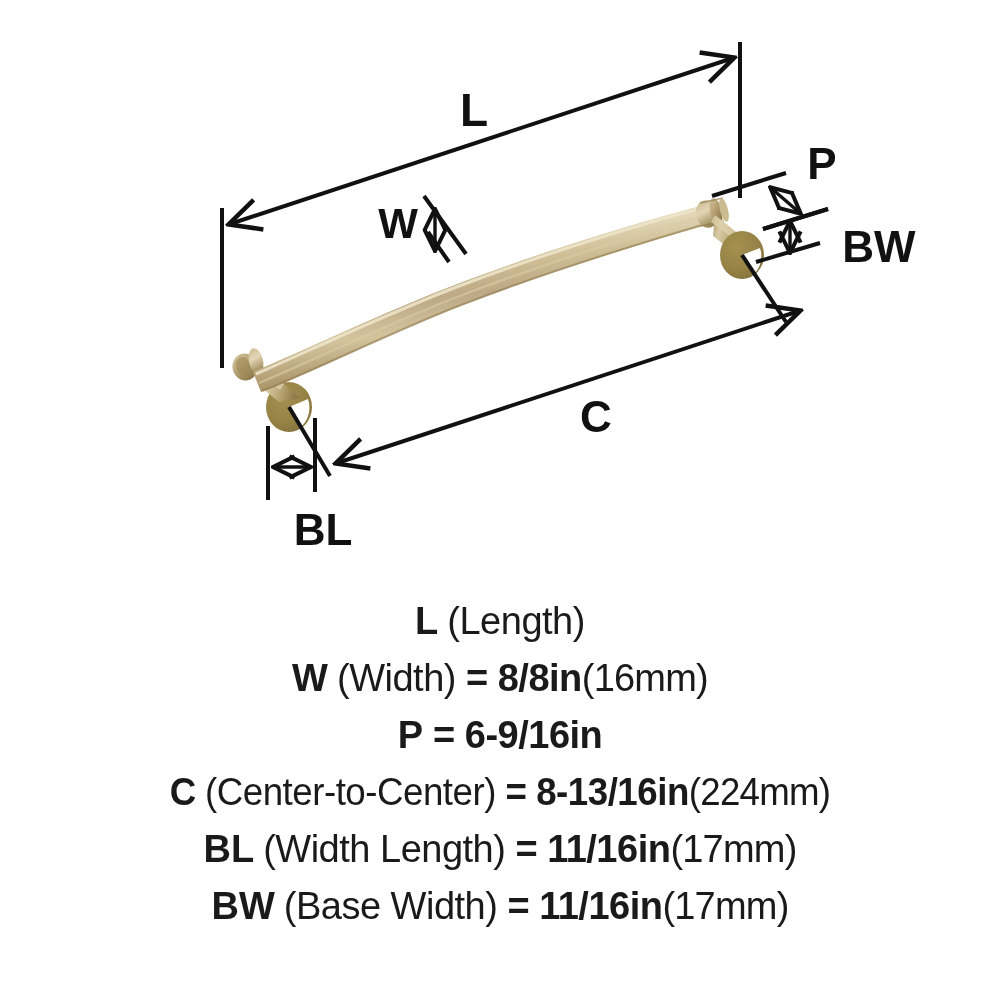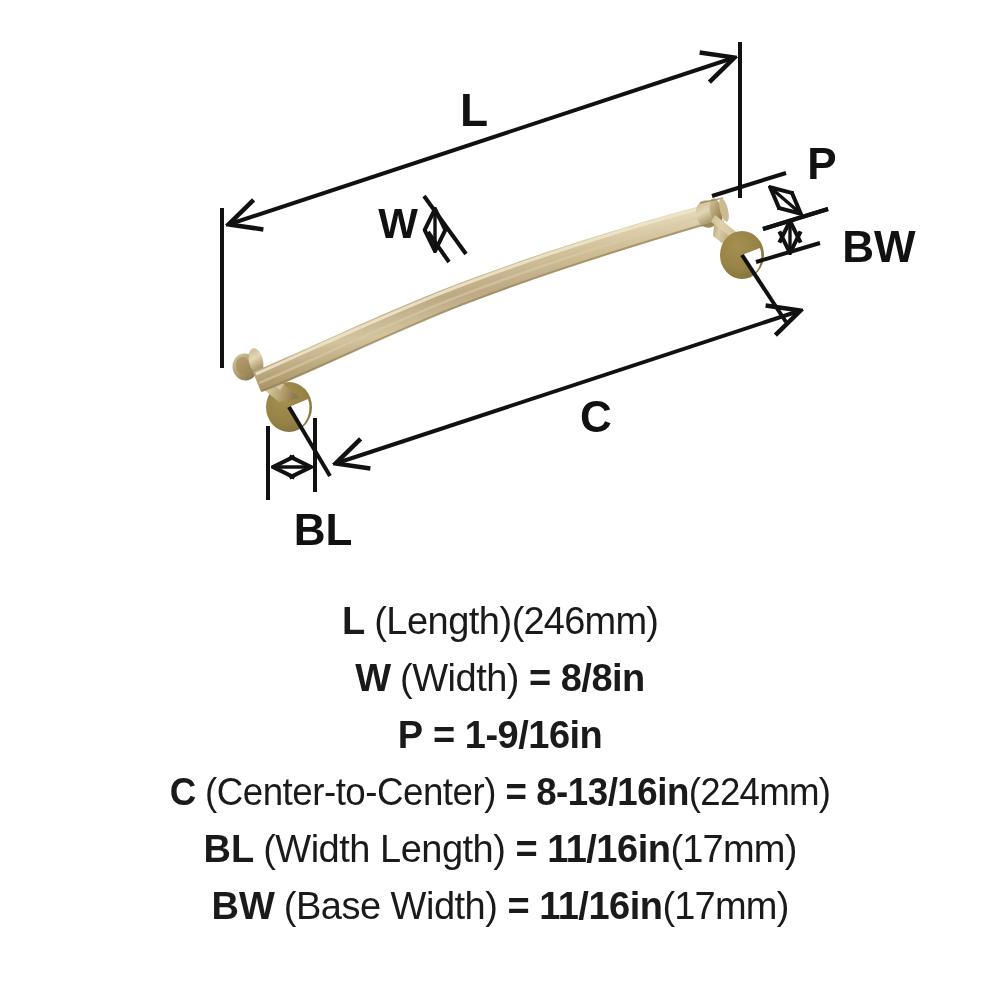--- a/index.html
+++ b/index.html
@@ -211,32 +211,32 @@
         <text x="323" y="545" font-size="44">BL</text>
       </g>
     </svg>
   </div>
 
   <div id="spec-list">
 
     <div class="spec-row">
       <span class="sym">L</span>
       <span class="name">(Length)</span>
-      <span class="metric">(246mm)</span>
     </div>
 
     <div class="spec-row">
       <span class="sym">W</span>
       <span class="name">(Width)</span>
       <span class="val">= 8/8in</span>
+      <span class="metric">(16mm)</span>
     </div>
 
     <div class="spec-row">
       <span class="sym">P</span>
-      <span class="val">= 1-9/16in</span>
+      <span class="val">= 6-9/16in</span>
     </div>
 
     <div class="spec-row wide">
       <span class="sym">C</span>
       <span class="name">(Center-to-Center)</span>
       <span class="val">= 8-13/16in</span>
       <span class="metric">(224mm)</span>
     </div>
 
     <div class="spec-row">

